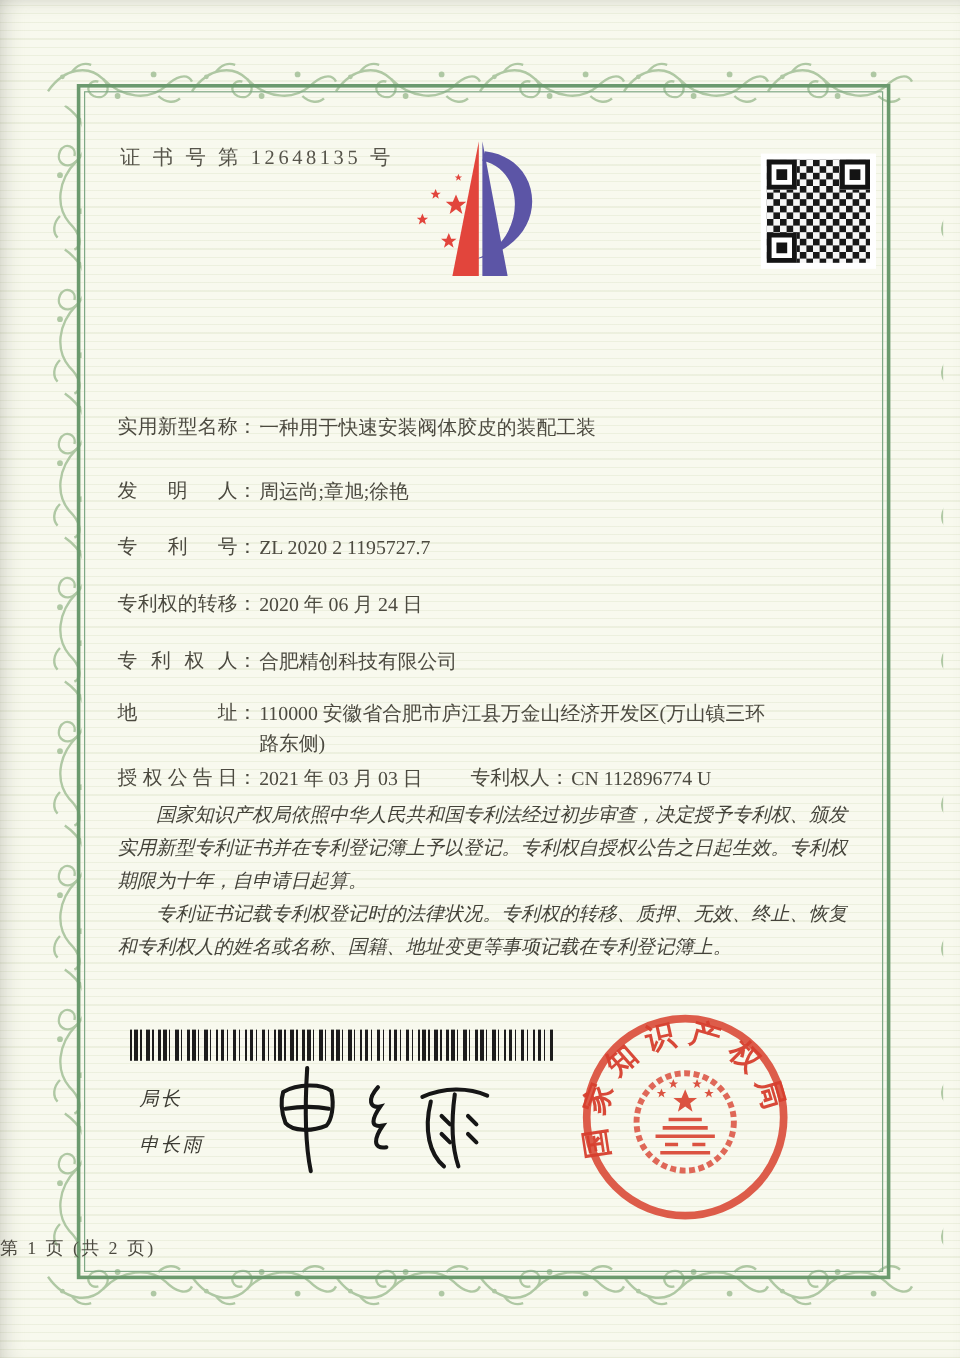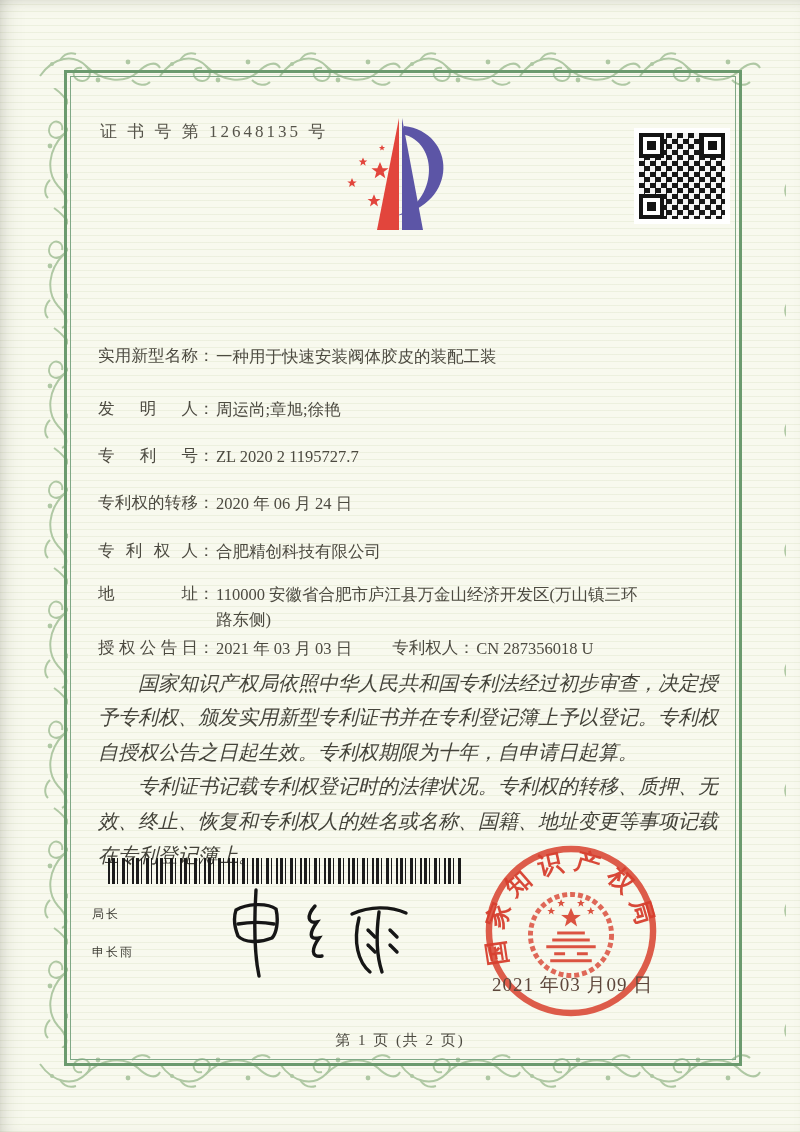--- a/index.html
+++ b/index.html
@@ -21,33 +21,33 @@
     box-shadow:inset 0 0 0 4px #141414, inset 0 0 0 8px #fff;}
   .fnd.tl{left:0;top:0}.fnd.tr{right:0;top:0}.fnd.bl{left:0;bottom:0}
   .title{position:absolute;left:0;top:238px;width:100%;text-align:center;
     font-size:40px;font-weight:bold;letter-spacing:8px;color:#34332c;}
   .fields{position:absolute;left:98px;top:345px;width:620px;font-size:16.5px;color:#4c4a40;}
   .frow{position:absolute;left:0;white-space:nowrap;}
   .flabel{display:inline-block;width:100px;text-align:justify;text-align-last:justify;text-justify:inter-character;vertical-align:top;}
   .fcolon{display:inline-block;width:18px;vertical-align:top;}
   .fval{display:inline-block;vertical-align:top;white-space:normal;width:452px;line-height:1.5;}
   .pair2{margin-left:40px;}
-  .paras{position:absolute;left:98px;top:666px;width:622px;font-size:20px;line-height:1.72;
+  .paras{position:absolute;left:98px;top:666px;width:622px;font-size:16px;line-height:1.72;
     color:#44433a;font-style:italic;}
   .paras p{margin:0;text-indent:2em;}
   .barcode{position:absolute;left:108px;top:858px;width:354px;height:26px;
     background:repeating-linear-gradient(90deg,#1c1c1c 0 2px,rgba(0,0,0,0) 2px 4px,#1c1c1c 4px 7px,rgba(0,0,0,0) 7px 9px,#1c1c1c 9px 10px,rgba(0,0,0,0) 10px 14px,#1c1c1c 14px 17px,rgba(0,0,0,0) 17px 19px,#1c1c1c 19px 20px,rgba(0,0,0,0) 20px 24px);}
-  .comm{position:absolute;left:92px;font-family:"Liberation Sans","DejaVu Sans",sans-serif;
-    font-size:12px;color:#3c3b33;letter-spacing:2px;}
+  .comm{position:absolute;left:116px;font-family:"Liberation Sans","DejaVu Sans",sans-serif;
+    font-size:16px;color:#3c3b33;letter-spacing:2px;font-style:italic;}
   .comm.t1{top:906px}.comm.t2{top:944px}
   .sig{position:absolute;left:218px;top:882px;}
   .seal{position:absolute;left:482px;top:842px;width:178px;height:178px;}
   .seal-date{position:absolute;left:492px;top:972px;font-size:19px;letter-spacing:1px;
     color:#5d463b;z-index:5;}
-  .page-ind{position:absolute;left:0;top:1031px;width:100%;text-align:center;
+  .page-ind{position:absolute;left:0;top:1031px;width:100%;
     font-size:15px;letter-spacing:2px;color:#4c4a40;}
   .back-note{position:absolute;left:0;top:1080px;width:100%;text-align:center;
     font-size:15px;letter-spacing:2px;font-style:italic;color:#55534a;}
 </style>
 </head>
 <body>
 
 <div class="page">
 
   <svg class="garland" style="left:38px;top:42px" width="724" height="52">
@@ -146,21 +146,21 @@
     <div class="frow" style="top:147px">
       <span class="flabel">专利权的转移</span><span class="fcolon">：</span><span class="fval">2020 年 06 月 24 日</span>
     </div>
     <div class="frow" style="top:195px">
       <span class="flabel">专利权人</span><span class="fcolon">：</span><span class="fval">合肥精创科技有限公司</span>
     </div>
     <div class="frow" style="top:238px">
       <span class="flabel">地址</span><span class="fcolon">：</span><span class="fval" style="width:430px">110000 安徽省合肥市庐江县万金山经济开发区(万山镇三环路东侧)</span>
     </div>
     <div class="frow" style="top:292px">
-      <span class="flabel">授权公告日</span><span class="fcolon">：</span><span class="fval" style="width:auto">2021 年 03 月 03 日</span><span class="pair2">专利权人</span><span class="fcolon">：</span><span class="fval" style="width:auto">CN 287356018 U</span>
+      <span class="flabel">授权公告日</span><span class="fcolon">：</span><span class="fval" style="width:auto">2021 年 03 月 03 日</span><span class="pair2">专利权人</span><span class="fcolon">：</span><span class="fval" style="width:auto">CN 112896774 U</span>
     </div>
   </div>
 
   <div class="paras">
     <p>国家知识产权局依照中华人民共和国专利法经过初步审查，决定授予专利权、颁发实用新型专利证书并在专利登记簿上予以登记。专利权自授权公告之日起生效。专利权期限为十年，自申请日起算。</p>
     <p>专利证书记载专利权登记时的法律状况。专利权的转移、质押、无效、终止、恢复和专利权人的姓名或名称、国籍、地址变更等事项记载在专利登记簿上。</p>
   </div>
 
   <div class="barcode"></div>
 
@@ -198,17 +198,16 @@
       <use href="#st" transform="translate(20,-24) scale(0.42)"></use>
       <g stroke="rgba(216,68,50,0.92)" stroke-width="3" fill="none">
         <path d="M-14,-2 H14"></path>
         <path d="M-19,5 H19"></path>
         <path d="M-25,12 H25"></path>
         <path d="M-17,19 H-6 M6,19 H17"></path>
         <path d="M-21,26 H21"></path>
       </g>
     </g>
   </svg>
-  <div class="seal-date">2021 年03 月09 日</div>
 
   <div class="page-ind">第 1 页 (共 2 页)</div>
 
 </div>
 
 </body></html>

